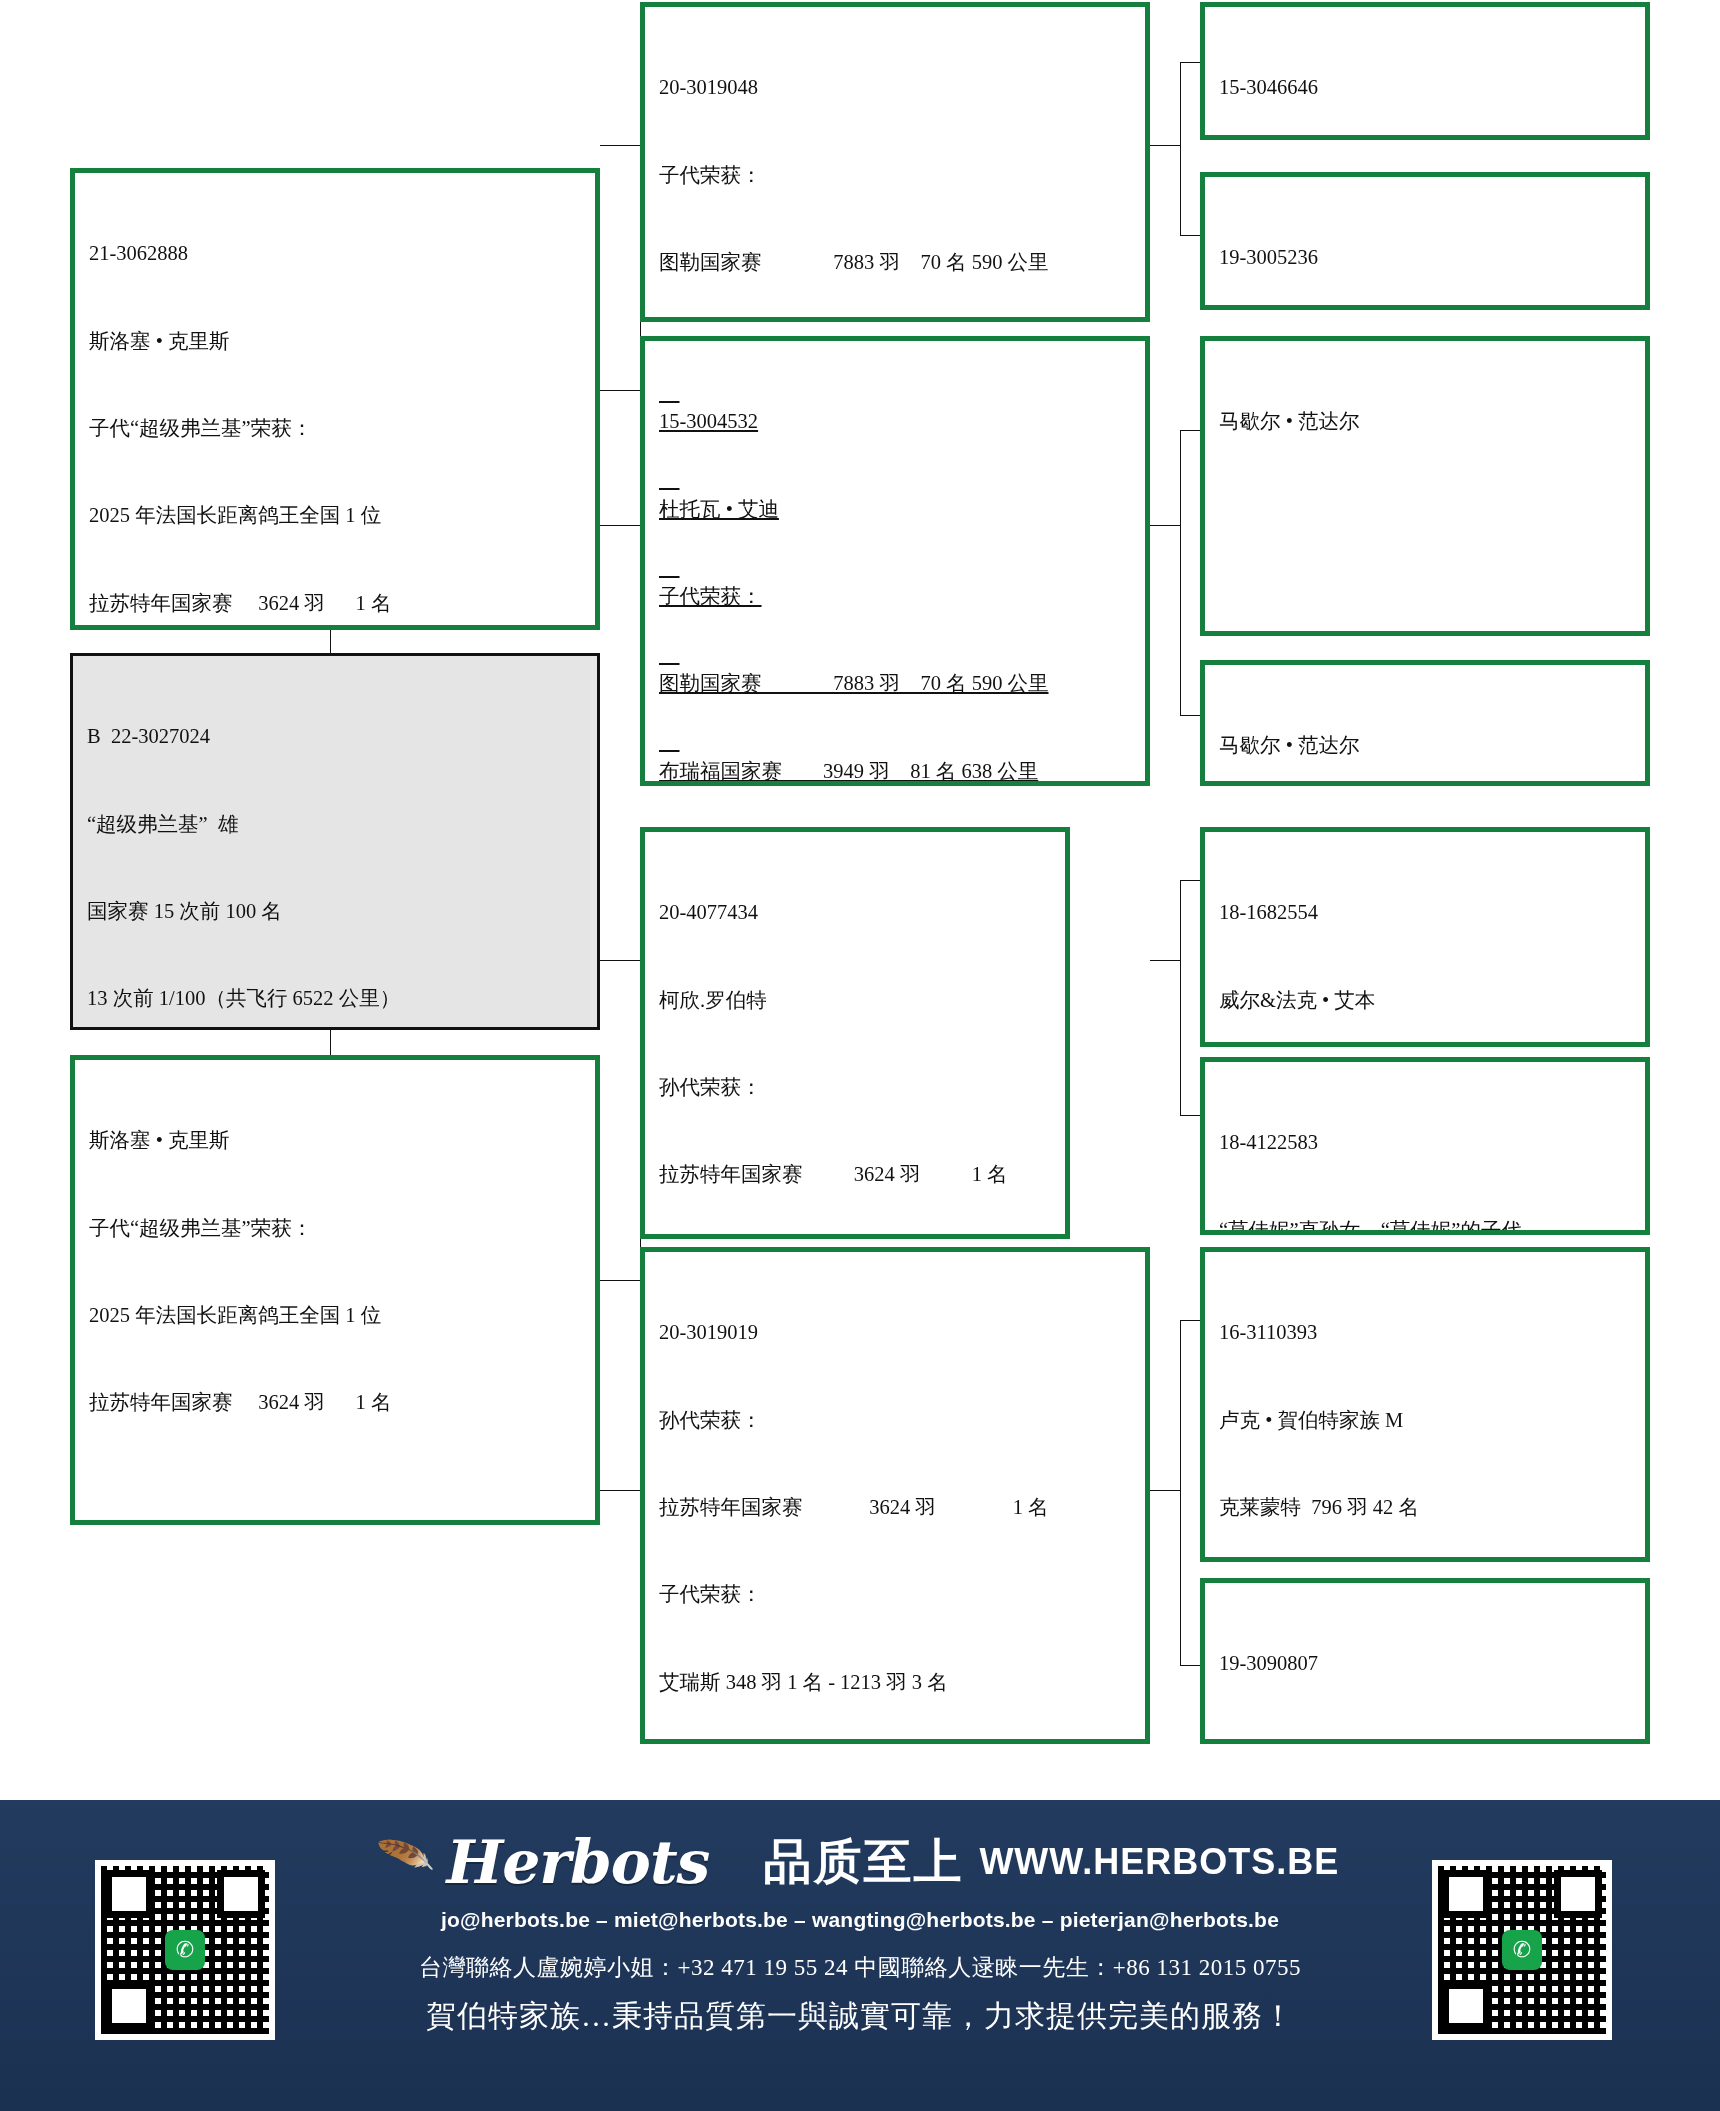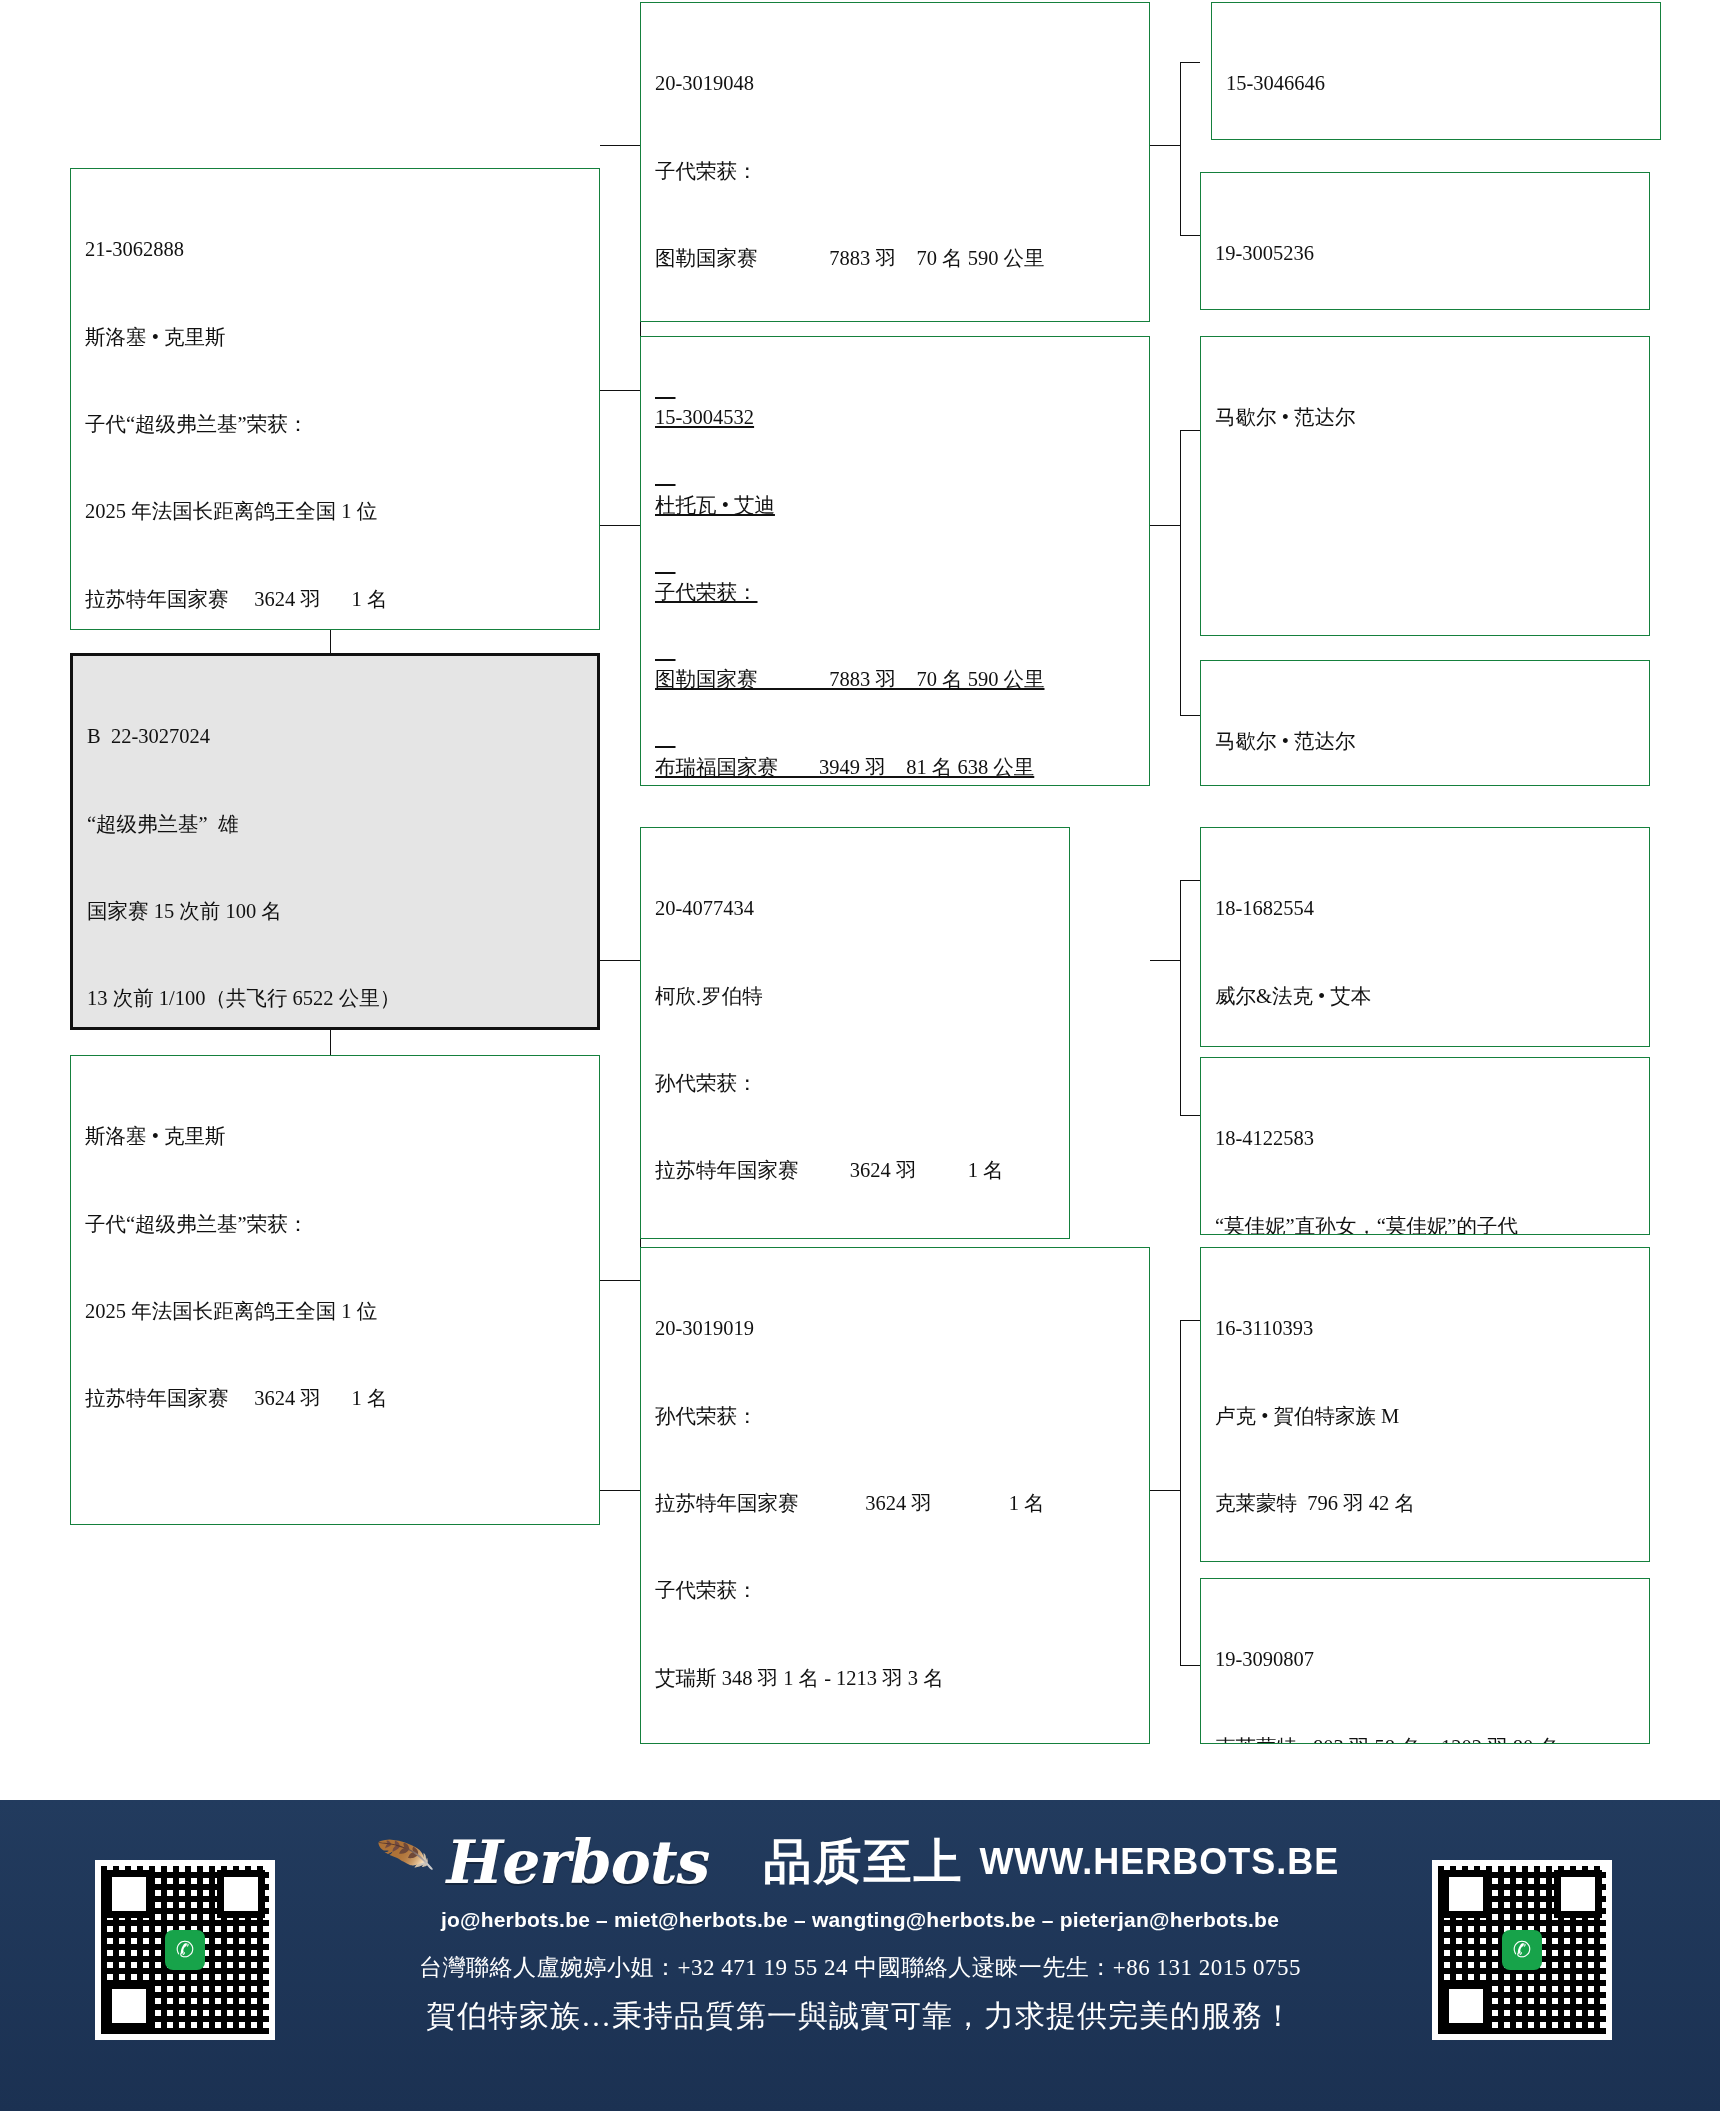--- a/index.html
+++ b/index.html
@@ -16,21 +16,21 @@
     overflow: hidden;
   }
   .pedigree {
     position: absolute;
     left: 0; top: 0;
     width: 1720px;
     height: 1800px;
   }
   .box {
     position: absolute;
-    border: 1px solid #15803d;
+    border: 5px solid #15803d;
     background: #fff;
     box-sizing: border-box;
     padding: 8px 12px 8px 14px;
     font-size: 20.5px;
     line-height: 1.42;
     white-space: pre-wrap;
     overflow: hidden;
   }
   .box.subject {
     border: 3px solid #111;
@@ -312,21 +312,21 @@
     
     
     
     
     
     
     
     
   </div>
 
-  <div class="box" style="left:1200px; top:2px; width:450px; height:138px;margin-left:11px;">
+  <div class="box" style="left:1200px; top:2px; width:450px; height:138px;">
     <span class="ln">15-3046646</span>
     
   </div>
 
   <div class="box" style="left:1200px; top:172px; width:450px; height:138px;">
     <span class="ln">19-3005236</span>
   </div>
 
   <div class="box" style="left:1200px; top:336px; width:450px; height:300px;">
     <span class="ln">马歇尔 • 范达尔</span>

